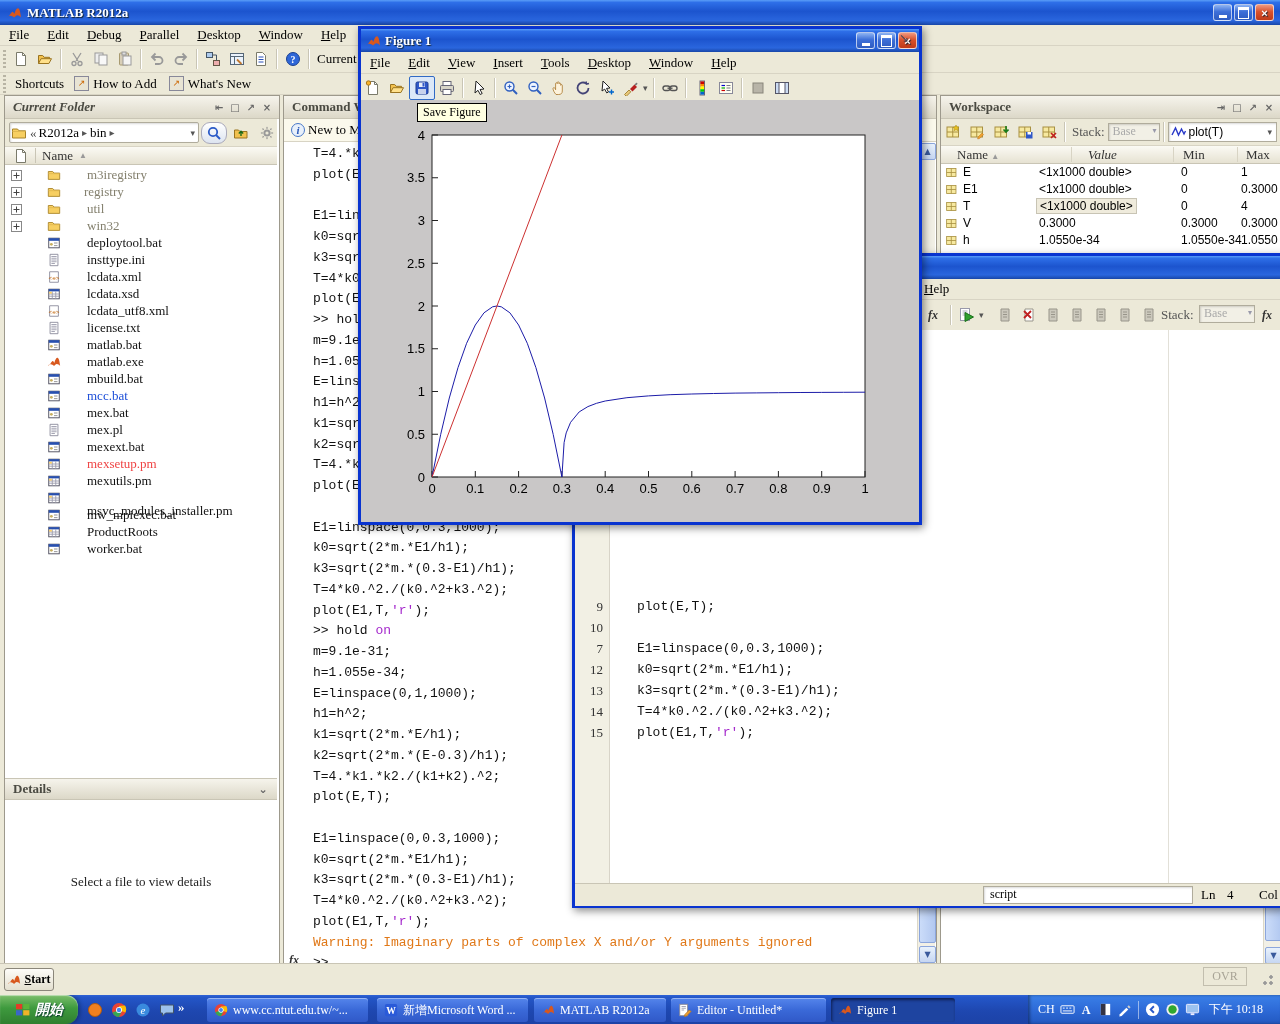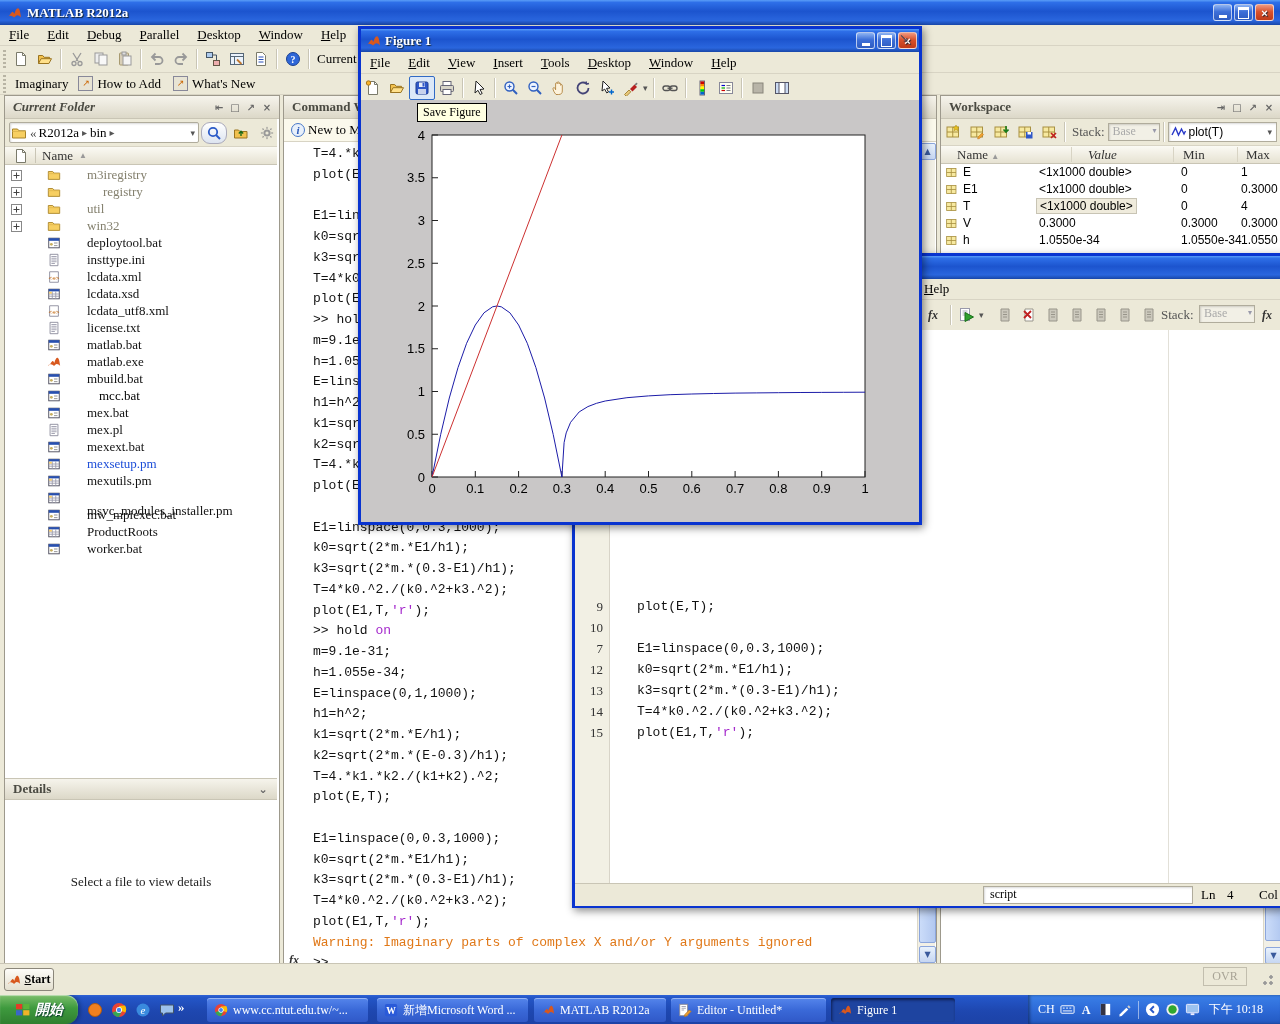--- a/index.html
+++ b/index.html
@@ -153,21 +153,21 @@
           <svg width="16" height="16" viewBox="0 0 16 16" xmlns="http://www.w3.org/2000/svg">
             <circle cx="8" cy="8" r="6.5" fill="#2e66d8" stroke="#1a4090"></circle>
             <text x="8" y="11.5" text-anchor="middle" font-size="10" font-weight="bold" fill="#fff" font-family="Liberation Serif,serif">?</text>
           </svg>
         </span>
         <span class="tbsep"></span>
         <span style="margin-left:4px;">Current Fold</span>
       </div>
     <div class="toolbar" style="height:21px;border-bottom:1px solid #D8D4C4;">
       <span class="grip"></span>
-      <span style="margin:0 6px;">Imaginary</span>
+      <span style="margin:0 6px;">Shortcuts</span>
       <span id="shortcut-items" style="display:flex;align-items:center;">
           <span style="width:13px;height:13px;background:#E8E4D4;border:1px solid #889;display:inline-block;margin:0 4px;color:#c60;font-size:9px;text-align:center;line-height:12px;">↗</span>
           <span style="margin-right:8px;">How to Add</span>
           <span style="width:13px;height:13px;background:#E8E4D4;border:1px solid #889;display:inline-block;margin:0 4px;color:#c60;font-size:9px;text-align:center;line-height:12px;">↗</span>
           <span style="margin-right:8px;">What's New</span>
         </span>
     </div>
 
     <div class="panel abs" style="left:4px;top:95px;width:274px;height:868px;overflow:hidden;">
       <div class="phead" style="padding-left:8px;font-style:italic;">
@@ -243,21 +243,21 @@
             <span style="width:11px;height:11px;margin-left:6px;"><svg width="11" height="11" viewBox="0 0 11 11" xmlns="http://www.w3.org/2000/svg">
                 <rect x=".5" y=".5" width="10" height="10" fill="#fff" stroke="#888"></rect>
                 <path d="M2.5 5.5h6M5.5 2.5v6" stroke="#444"></path>
               </svg></span>
             <span class="tbico" style="width:18px;height:16px;margin-left:3px;">
               <svg width="14" height="14" viewBox="0 0 16 16" xmlns="http://www.w3.org/2000/svg">
                 <path d="M1.5 4h5l1.5 1.8h6.5V13h-13z" fill="#f7cf62" stroke="#a8842a"></path>
                 <path d="M1.5 6.5h13" stroke="#e0b850"></path>
               </svg>
             </span>
-            <span style="margin-left:20px;color:#84806E;">registry</span>
+            <span style="margin-left:1px;color:#84806E;">registry</span>
           </div>
           <div class="ftext" style="height:17px;display:flex;align-items:center;">
             <span style="width:11px;height:11px;margin-left:6px;"><svg width="11" height="11" viewBox="0 0 11 11" xmlns="http://www.w3.org/2000/svg">
                 <rect x=".5" y=".5" width="10" height="10" fill="#fff" stroke="#888"></rect>
                 <path d="M2.5 5.5h6M5.5 2.5v6" stroke="#444"></path>
               </svg></span>
             <span class="tbico" style="width:18px;height:16px;margin-left:3px;">
               <svg width="14" height="14" viewBox="0 0 16 16" xmlns="http://www.w3.org/2000/svg">
                 <path d="M1.5 4h5l1.5 1.8h6.5V13h-13z" fill="#f7cf62" stroke="#a8842a"></path>
                 <path d="M1.5 6.5h13" stroke="#e0b850"></path>
@@ -378,21 +378,21 @@
           <div class="ftext" style="height:17px;display:flex;align-items:center;">
             <span style="width:17px;"></span>
             <span class="tbico" style="width:18px;height:16px;margin-left:3px;">
               <svg width="14" height="14" viewBox="0 0 16 16" xmlns="http://www.w3.org/2000/svg">
                 <rect x="2" y="2.5" width="12" height="11" fill="#fff" stroke="#445"></rect>
                 <rect x="2" y="2.5" width="12" height="3" fill="#2850b0"></rect>
                 <circle cx="5" cy="9.5" r="1.6" fill="#c8b060"></circle>
                 <path d="M8 8h4M8 11h4" stroke="#888"></path>
               </svg>
             </span>
-            <span style="margin-left:16px;color:#000000;">mcc.bat</span>
+            <span style="margin-left:4px;color:#1d4ed8;">mcc.bat</span>
           </div>
           <div class="ftext" style="height:17px;display:flex;align-items:center;">
             <span style="width:17px;"></span>
             <span class="tbico" style="width:18px;height:16px;margin-left:3px;">
               <svg width="14" height="14" viewBox="0 0 16 16" xmlns="http://www.w3.org/2000/svg">
                 <rect x="2" y="2.5" width="12" height="11" fill="#fff" stroke="#445"></rect>
                 <rect x="2" y="2.5" width="12" height="3" fill="#2850b0"></rect>
                 <circle cx="5" cy="9.5" r="1.6" fill="#c8b060"></circle>
                 <path d="M8 8h4M8 11h4" stroke="#888"></path>
               </svg>
@@ -424,21 +424,21 @@
           <div class="ftext" style="height:17px;display:flex;align-items:center;">
             <span style="width:17px;"></span>
             <span class="tbico" style="width:18px;height:16px;margin-left:3px;">
               <svg width="14" height="14" viewBox="0 0 16 16" xmlns="http://www.w3.org/2000/svg">
                 <rect x="2" y="2.5" width="12" height="11" fill="#fff" stroke="#445"></rect>
                 <rect x="2" y="2.5" width="12" height="2.5" fill="#2850b0"></rect>
                 <path d="M2 8h12M2 10.5h12M6 5v8.5M10 5v8.5" stroke="#99a"></path>
                 <rect x="2.5" y="5.5" width="3" height="2" fill="#ffd060"></rect>
               </svg>
             </span>
-            <span style="margin-left:4px;color:#1d4ed8;">mexsetup.pm</span>
+            <span style="margin-left:4px;color:#ef4444;">mexsetup.pm</span>
           </div>
           <div class="ftext" style="height:17px;display:flex;align-items:center;">
             <span style="width:17px;"></span>
             <span class="tbico" style="width:18px;height:16px;margin-left:3px;">
               <svg width="14" height="14" viewBox="0 0 16 16" xmlns="http://www.w3.org/2000/svg">
                 <rect x="2" y="2.5" width="12" height="11" fill="#fff" stroke="#445"></rect>
                 <rect x="2" y="2.5" width="12" height="2.5" fill="#2850b0"></rect>
                 <path d="M2 8h12M2 10.5h12M6 5v8.5M10 5v8.5" stroke="#99a"></path>
                 <rect x="2.5" y="5.5" width="3" height="2" fill="#ffd060"></rect>
               </svg>

